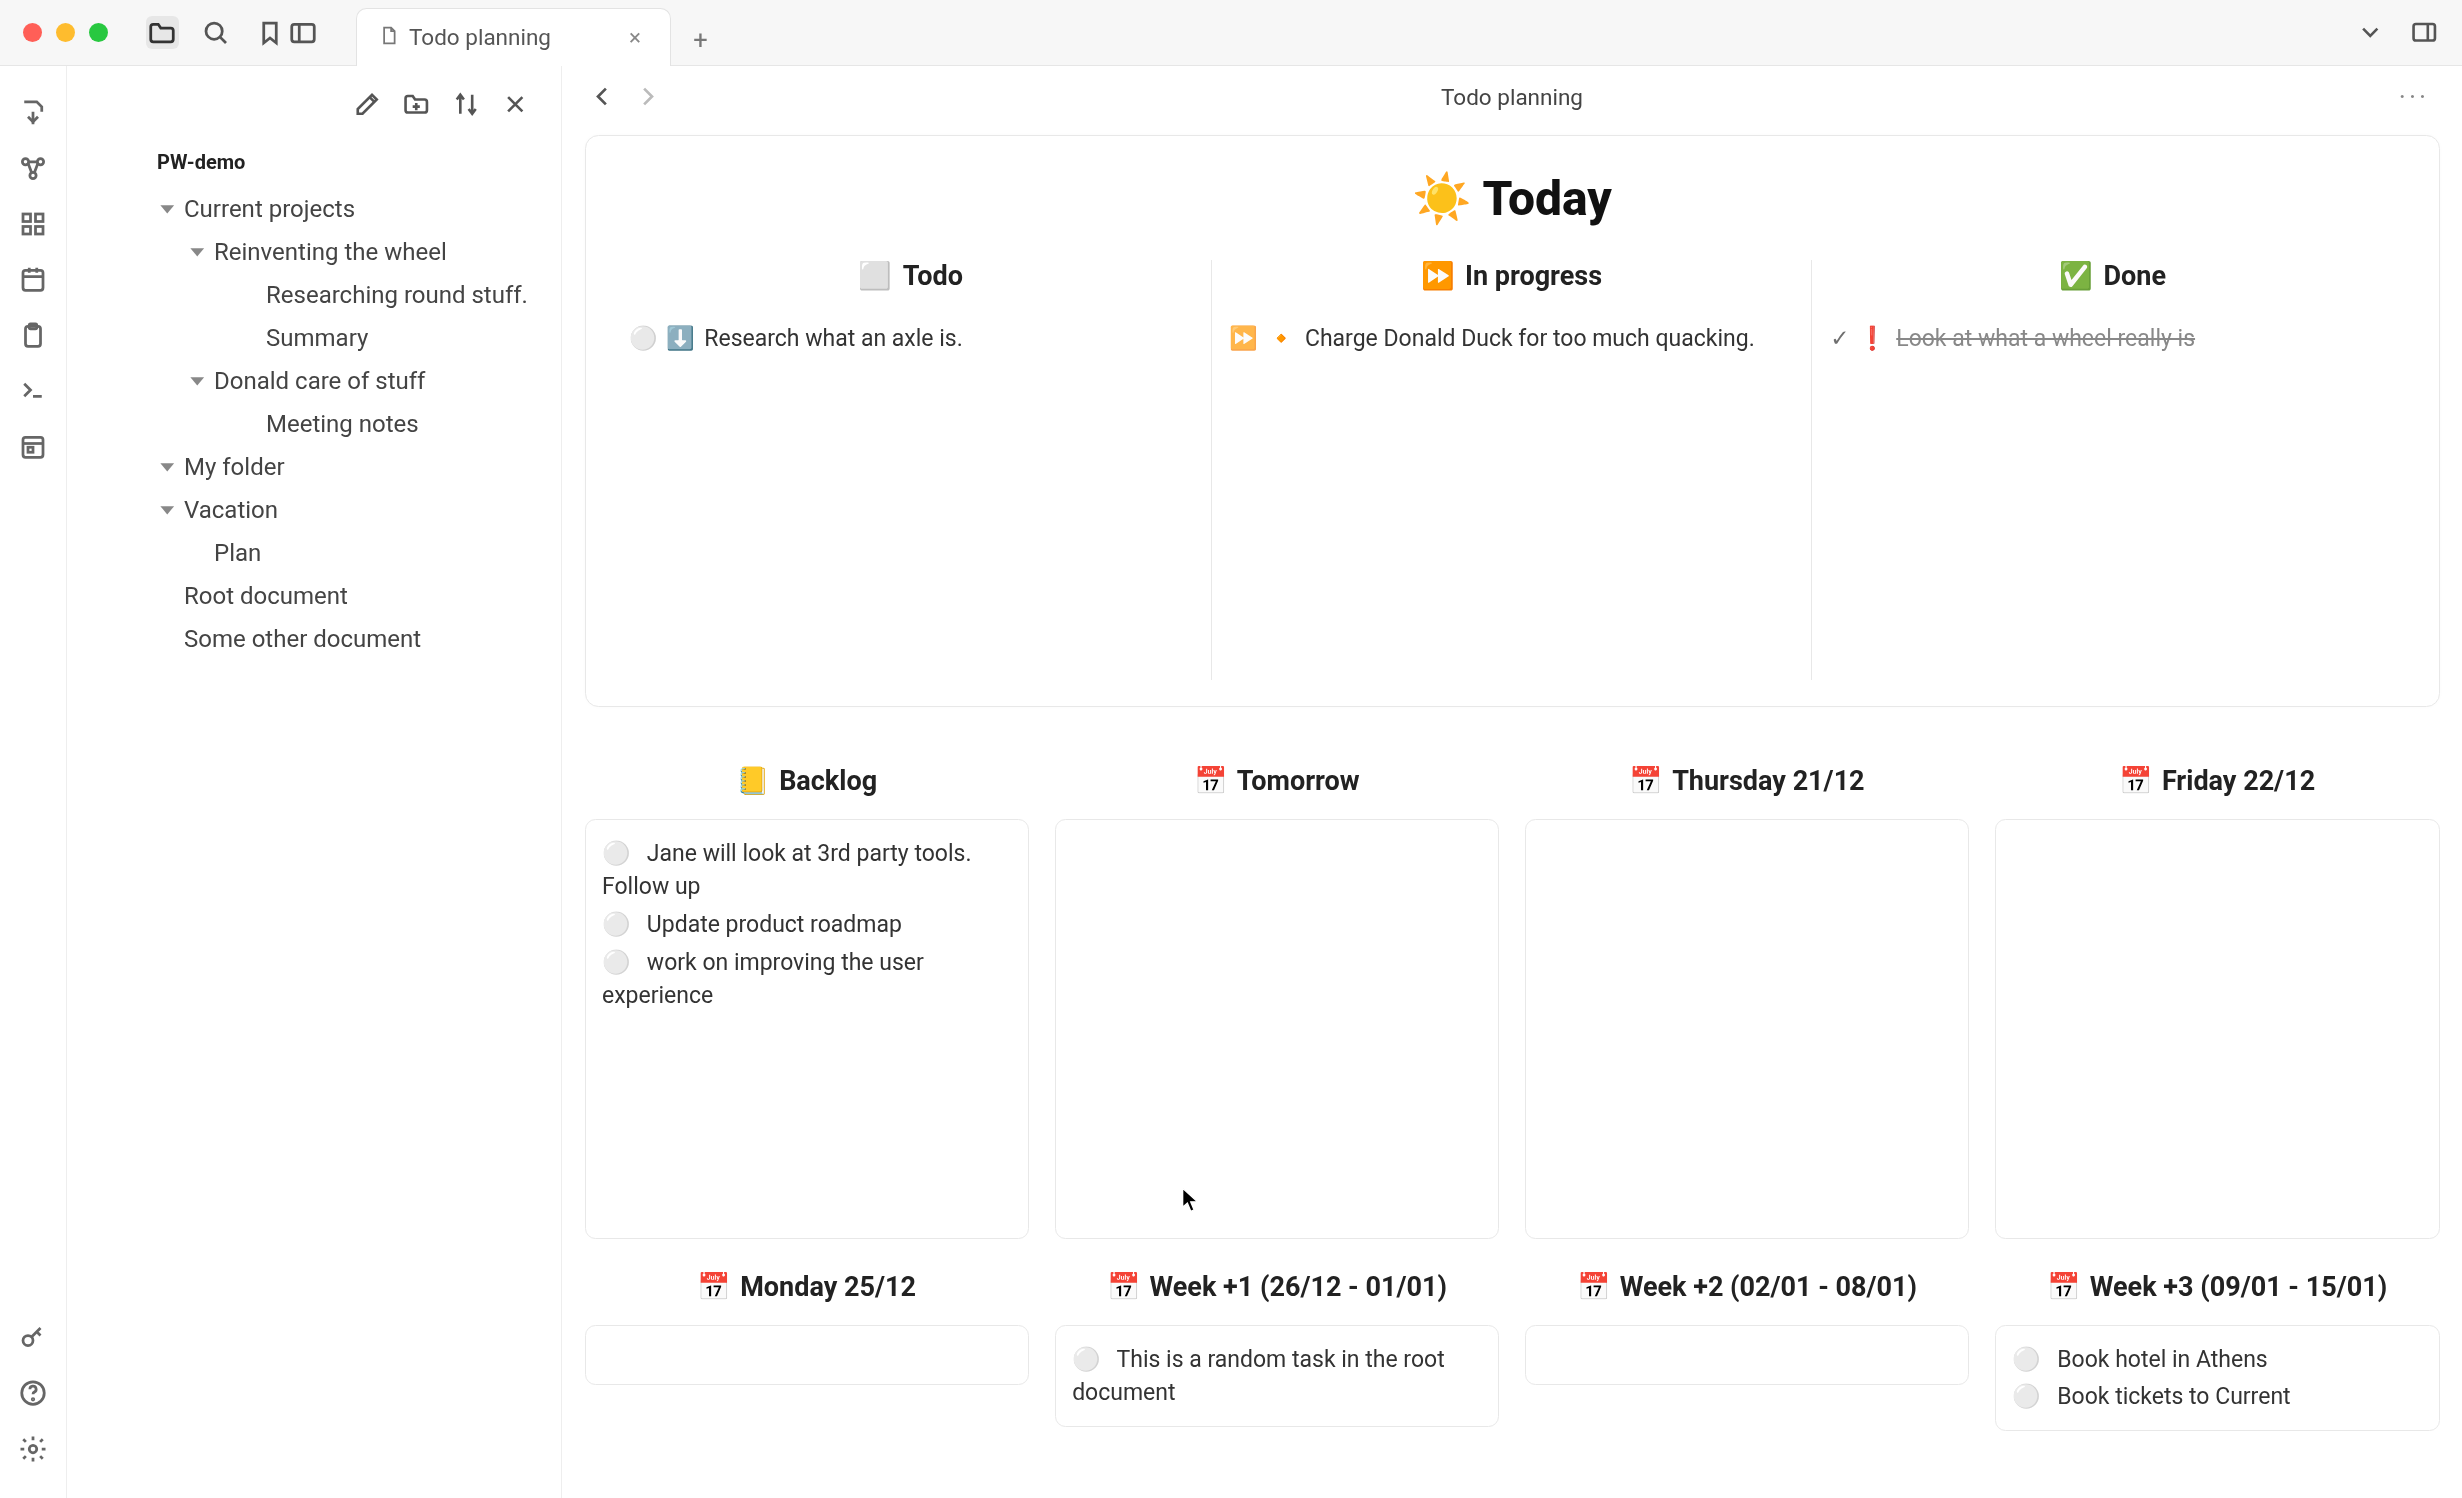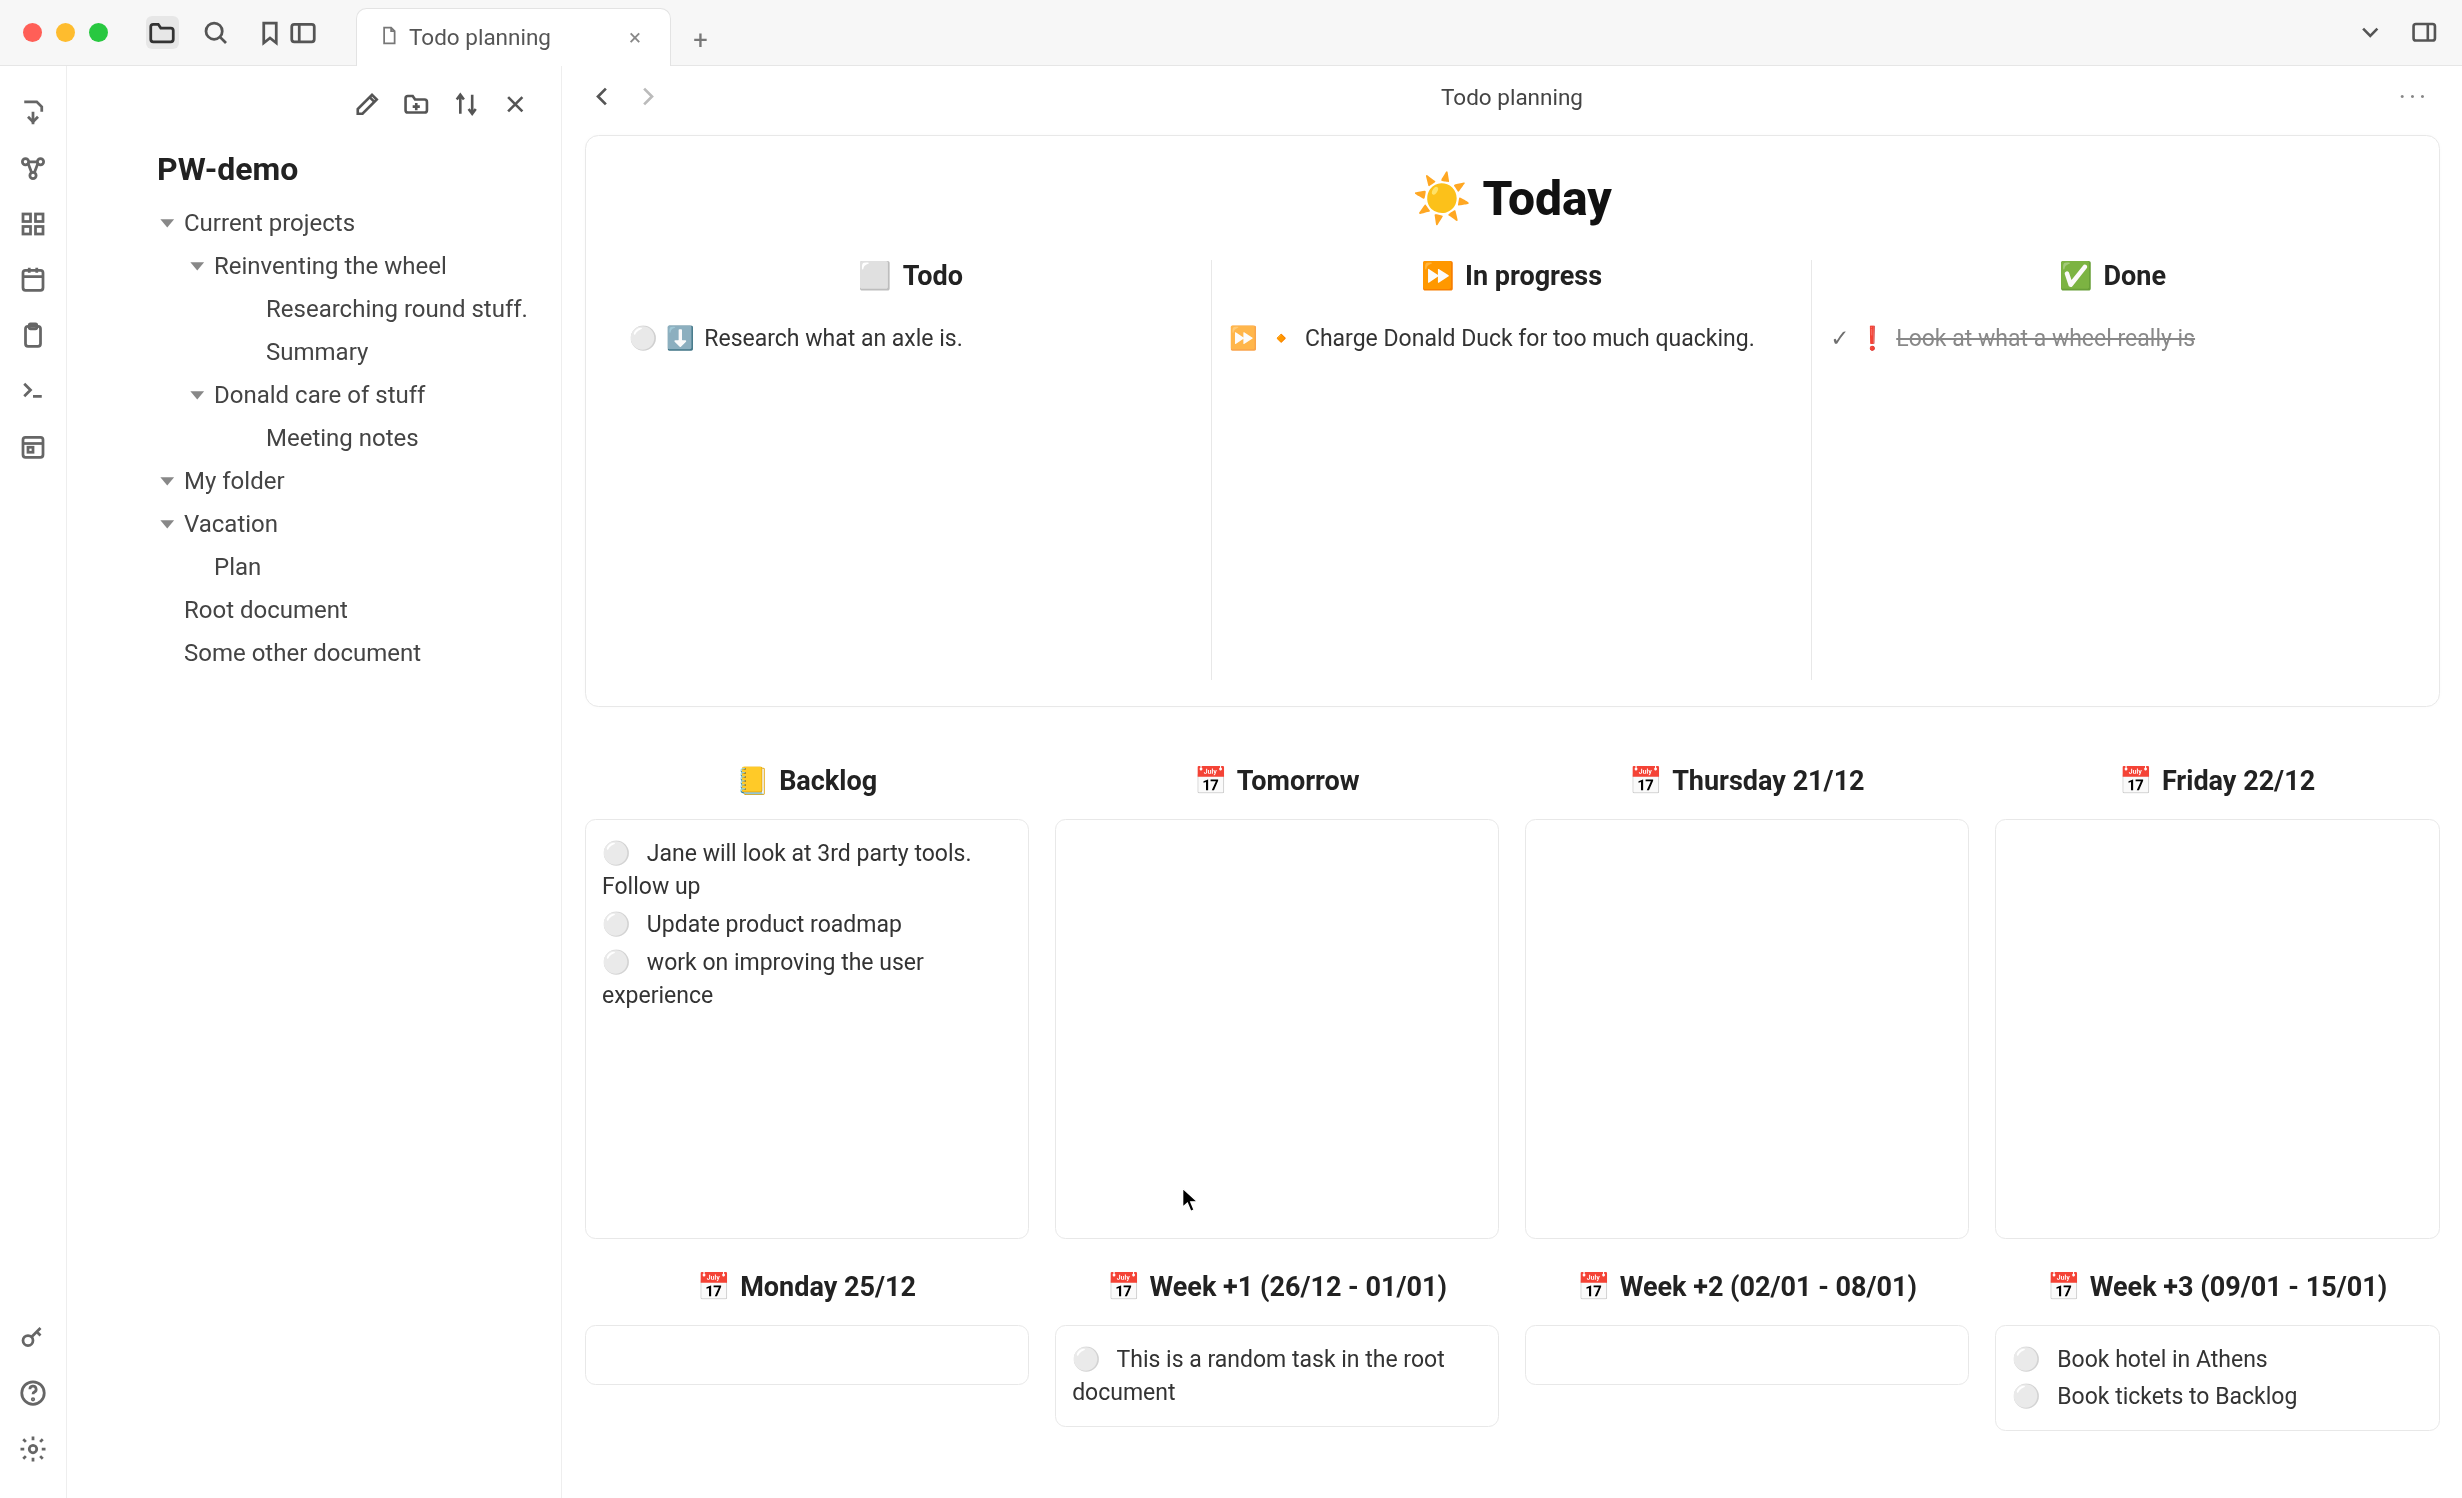--- a/index.html
+++ b/index.html
@@ -148,21 +148,21 @@
 }
 .sa-icon svg { width: 28.5px; height: 28.5px; stroke: currentColor; fill: none; stroke-width: 2.2; }
 .tree {
   padding: 6px 15px;
   font-size: 24px;
   color: #444;
 }
 .tree-title {
   font-weight: 700;
   padding: 10.5px 15px 13.5px 75px;
-  font-size: 32px;
+  font-size: 20px;
   color: #222;
 }
 .tree-row {
   display: flex;
   align-items: center;
   height: 43px;
   padding-left: 0;
   cursor: pointer;
   border-radius: 6px;
 }
@@ -639,21 +639,21 @@
               </div>
             </div>
             <div class="bucket">
               <div class="bucket-title"><span class="emo">📅</span><span>Week +2 (02/01 - 08/01)</span></div>
               <div class="bucket-box short"></div>
             </div>
             <div class="bucket">
               <div class="bucket-title"><span class="emo">📅</span><span>Week +3 (09/01 - 15/01)</span></div>
               <div class="bucket-box short">
                 <div class="btask"><span class="bullet">⚪</span><span> Book hotel in Athens</span></div>
-                <div class="btask"><span class="bullet">⚪</span><span> Book tickets to Backlog</span></div>
+                <div class="btask"><span class="bullet">⚪</span><span> Book tickets to Current</span></div>
               </div>
             </div>
           </div>
       </div>
     </div>
   </div>
 </div>
 
 <svg class="cursor-svg" style="left:1181px; top:1187px;" width="19.5" height="27" viewBox="0 0 14 20">
   <path d="M1 1 L1 15 L4.5 12 L7 18 L9.5 17 L7 11 L12 11 Z" fill="#000" stroke="#fff" stroke-width="1"></path>

